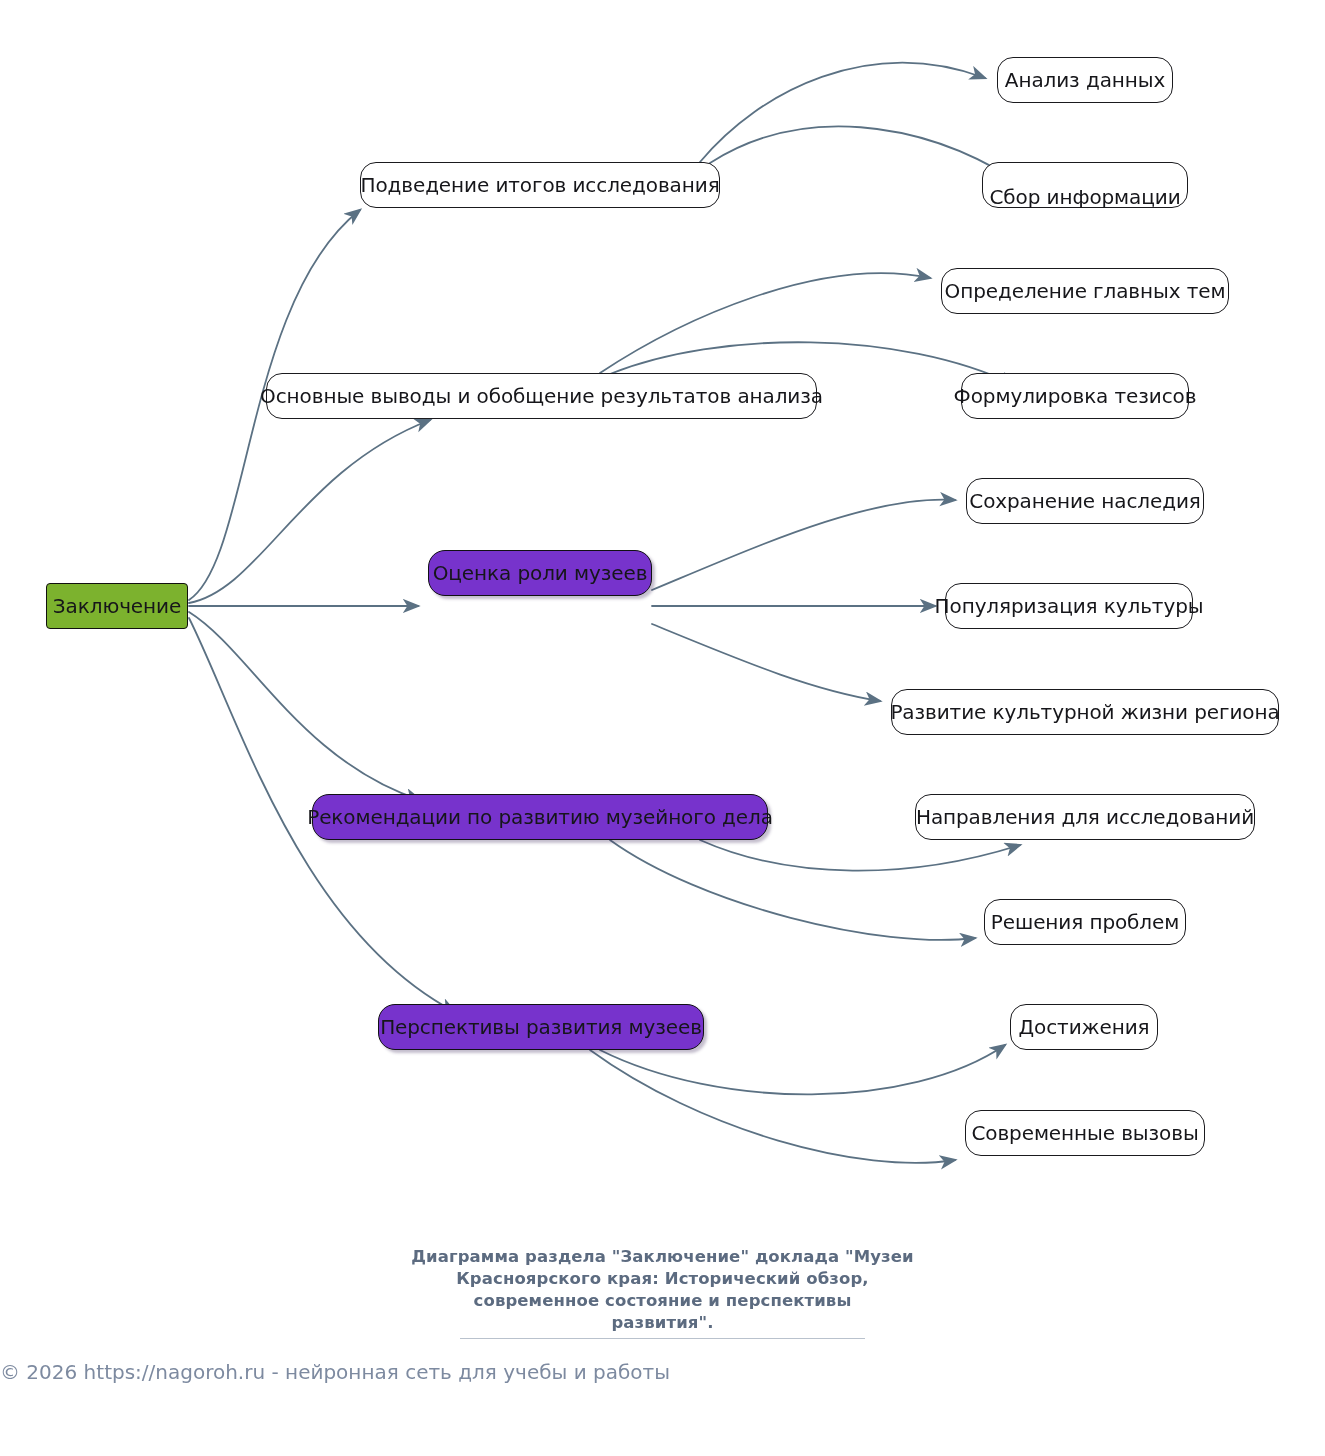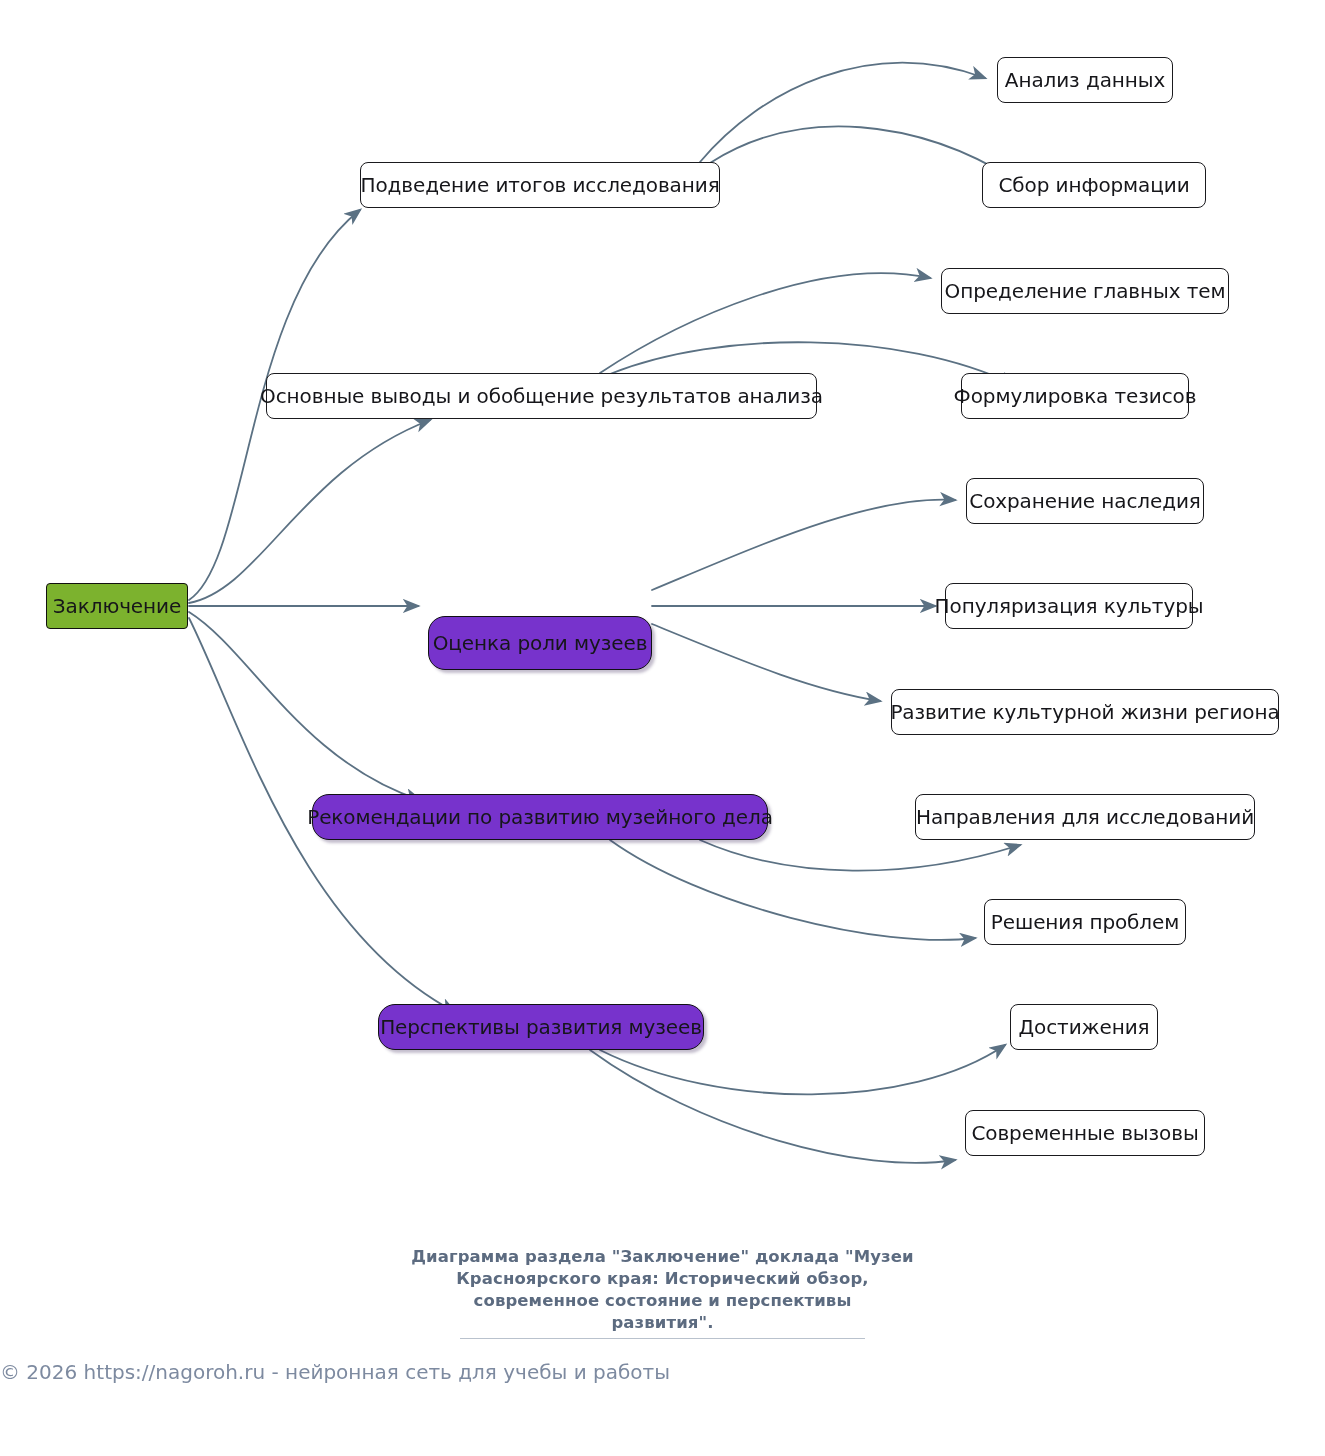--- a/index.html
+++ b/index.html
@@ -25,21 +25,21 @@
     height: 1456px;
     pointer-events: none;
   }
   .node {
     position: absolute;
     box-sizing: border-box;
     display: flex;
     align-items: center;
     justify-content: center;
     border: 1.4px solid #0f0f12;
-    border-radius: 8px;
+    border-radius: 16px;
     background: #ffffff;
     color: #16161a;
     font-size: 20px;
     line-height: 1;
     white-space: nowrap;
     padding: 0 16px;
     letter-spacing: -0.1px;
   }
   .node.root {
     background: #7cb22e;
@@ -116,33 +116,33 @@
   <div id="node-layer">
       <div class="node root" style="left: 46px; top: 583px; width: 142px; height: 46px;">
         <span>Заключение</span>
       </div>
       <div class="node plain" style="left: 360px; top: 162px; width: 360px; height: 46px;">
         <span>Подведение итогов исследования</span>
       </div>
       <div class="node plain" style="left: 997px; top: 57px; width: 176px; height: 46px;">
         <span>Анализ данных</span>
       </div>
-      <div class="node plain" style="left: 982px; top: 162px; width: 224px; height: 46px;">
+      <div class="node plain" style="left: 982px; top: 162px; width: 206px; height: 46px; align-items: flex-end;">
         <span>Сбор информации</span>
       </div>
       <div class="node plain" style="left: 266px; top: 373px; width: 551px; height: 46px;">
         <span>Основные выводы и обобщение результатов анализа</span>
       </div>
       <div class="node plain" style="left: 941px; top: 268px; width: 288px; height: 46px;">
         <span>Определение главных тем</span>
       </div>
       <div class="node plain" style="left: 961px; top: 373px; width: 228px; height: 46px;">
         <span>Формулировка тезисов</span>
       </div>
-      <div class="node branch" style="left: 428px; top: 616px; width: 224px; height: 54px;">
+      <div class="node branch" style="left: 428px; top: 550px; width: 224px; height: 46px;">
         <span>Оценка роли музеев</span>
       </div>
       <div class="node plain" style="left: 966px; top: 478px; width: 238px; height: 46px;">
         <span>Сохранение наследия</span>
       </div>
       <div class="node plain" style="left: 945px; top: 583px; width: 248px; height: 46px;">
         <span>Популяризация культуры</span>
       </div>
       <div class="node plain" style="left: 891px; top: 689px; width: 388px; height: 46px;">
         <span>Развитие культурной жизни региона</span>

